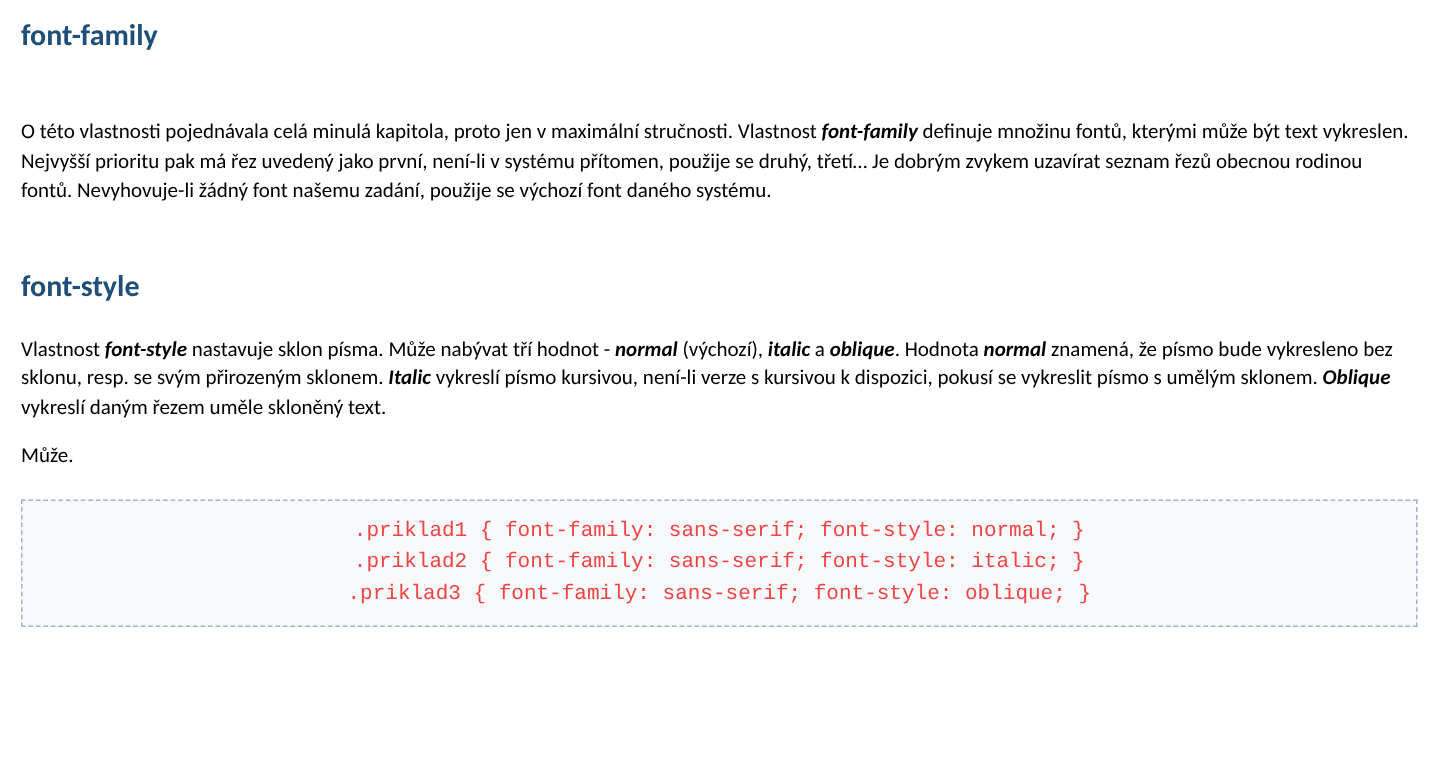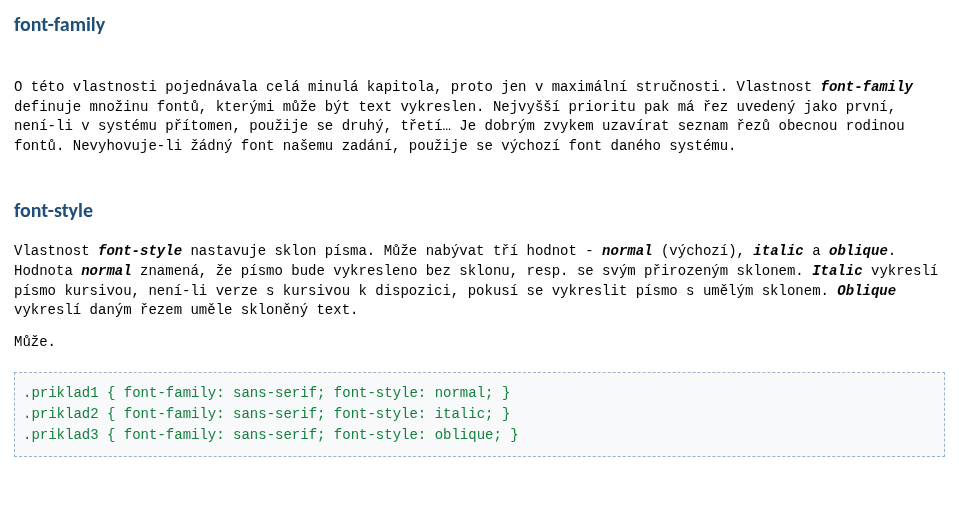--- a/index.html
+++ b/index.html
@@ -17,33 +17,33 @@
     color: #1F4E79;
     font-size: 20px;
     font-weight: bold;
     margin: 0 0 40px 0;
   }
   h2.second {
     margin: 40px 0 18px 0;
   }
   p {
     margin: 0 0 12px 0;
-    font-family: Liberation Mono, monospace;
   }
   .bi { font-weight: bold; font-style: italic; }
   .code-block {
     border: 1px dashed #99b3cc;
     background: #f7f9fb;
     padding: 10px 8px;
     font-family: "Courier New", monospace;
     font-size: 14px;
     line-height: 1.5;
     white-space: pre;
-    color: #15803d;
+    color: #ef4444;
     margin-top: 20px;
+    text-align: center;
   }
 </style>
 </head>
 <body>
 
 <h2>font-family</h2>
 
 <p>
   <span>O této vlastnosti pojednávala celá minulá kapitola, proto jen v maximální stručnosti. Vlastnost </span><span class="bi">font-family</span><span> definuje množinu fontů, kterými může být text vykreslen. Nejvyšší prioritu pak má řez uvedený jako první, není-li v systému přítomen, použije se druhý, třetí… Je dobrým zvykem uzavírat seznam řezů obecnou rodinou fontů. Nevyhovuje-li žádný font našemu zadání, použije se výchozí font daného systému.</span>
 </p>

